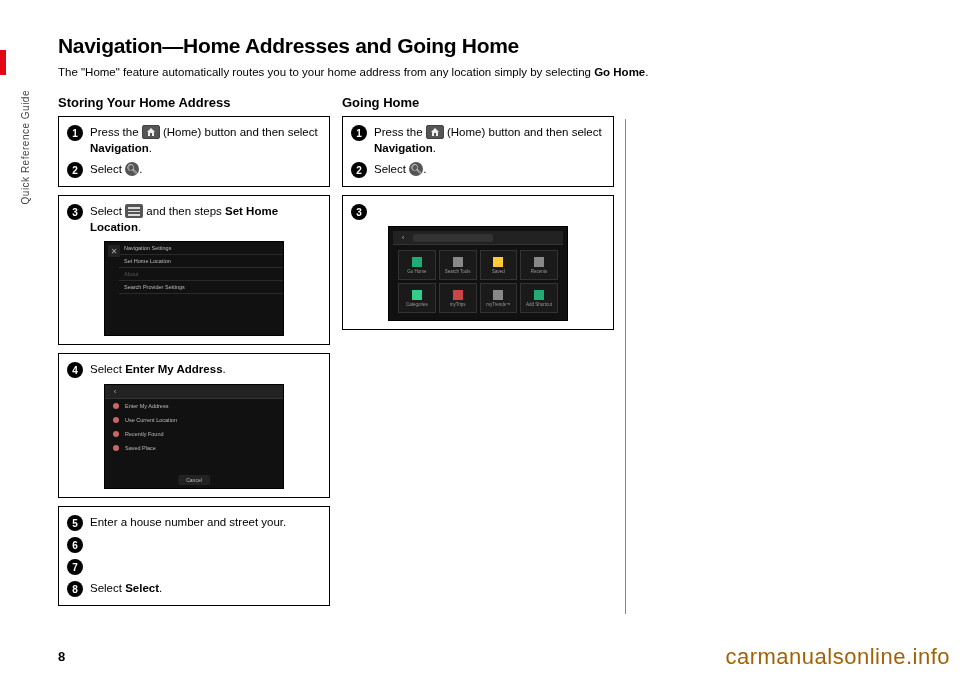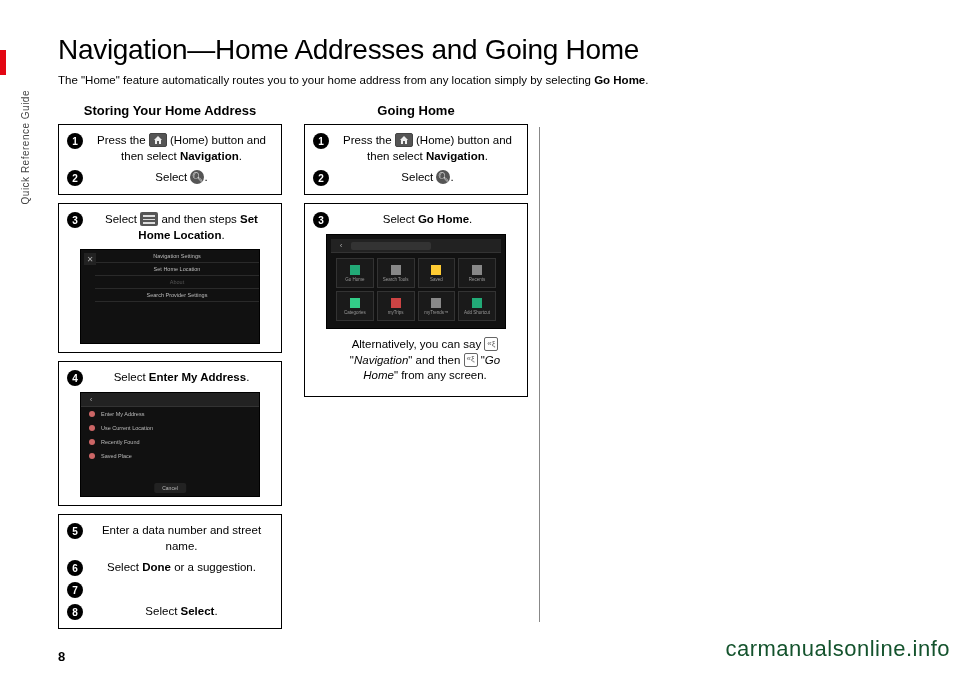--- a/index.html
+++ b/index.html
@@ -34,35 +34,35 @@
   .page-num {
     position: absolute;
     left: 58px;
     bottom: 14px;
     font-weight: bold;
     font-size: 13px;
   }
   .watermark {
     position: absolute;
     right: 10px;
-    bottom: 16px;
+    bottom: 8px;
     font-size: 22px;
-    color: #14532d;
+    color: #a16207;
     font-weight: 500;
     letter-spacing: 0.5px;
   }
   .content {
     position: absolute;
     left: 58px;
     top: 34px;
     width: 870px;
   }
   .title {
-    font-size: 28px;
-    font-weight: normal;
+    font-size: 21px;
+    font-weight: bold;
     margin-bottom: 6px;
     letter-spacing: -0.3px;
   }
   .intro p { font-size: 11.5px; line-height: 1.5; margin-bottom: 4px; }
   .intro strong { font-weight: bold; }
   .badge-pill {
     display: inline-flex;
     align-items: center;
     background: #000;
     color: #fff;
@@ -73,24 +73,23 @@
     vertical-align: middle;
     height: 15px;
   }
   .badge-pill .arrow { font-size: 8px; margin-right:2px;}
   .columns {
     display: flex;
     margin-top: 14px;
     gap: 0;
   }
   .col {
-    width: 224px;
-    text-align: center;
-  }
-  .col + .col { margin-left: 22px; }
+    width: 272px;
+  }
+  .col + .col { margin-left: 12px; }
   .divider {
     border-left: 1px solid #888;
     margin: 24px 0 0 11px;
     height: 495px;
   }
   .col-heading {
     font-size: 13px;
     font-weight: bold;
     margin-bottom: 6px;
   }
@@ -296,27 +295,24 @@
               <span class="dot" style="background:#c66"></span>
               <span>Saved Place</span>
             </div>
           <div class="ss-cancel">Cancel</div>
         </div>
       </div>
 
       <div class="step-box">
         <div class="step">
           <span class="num">5</span>
-          <span class="step-text">Enter a data number and street name.</span>
+          <span class="step-text">Enter a house number and street your.</span>
         </div>
         <div class="step">
           <span class="num">6</span>
-          <span class="step-text">
-            <span>Select </span><strong>Done</strong><span> or a suggestion.</span>
-          </span>
         </div>
         <div class="step">
           <span class="num">7</span>
         </div>
         <div class="step">
           <span class="num">8</span>
           <span class="step-text">
             <span>Select </span><strong>Select</strong><span>.</span>
           </span>
         </div>
@@ -341,23 +337,20 @@
           <span class="num">2</span>
           <span class="step-text">
             <span>Select </span><span class="icon-q">🔍︎</span><span>.</span>
           </span>
         </div>
       </div>
 
       <div class="step-box">
         <div class="step">
           <span class="num">3</span>
-          <span class="step-text">
-            <span>Select </span><strong>Go Home</strong><span>.</span>
-          </span>
         </div>
         <div class="screenshot grid">
           <div class="ss-header">
               <span class="ss-x" style="position:static;">‹</span>
               <span class="ss-search"></span>
             </div>
           <div class="ss-grid" id="ss-grid">
               <div class="ss-tile">
                 <div class="ic" style="background: rgb(34, 170, 119);"></div>
                 <div class="lbl">Go Home</div>
@@ -385,21 +378,18 @@
               <div class="ss-tile">
                 <div class="ic" style="background: rgb(136, 136, 136);"></div>
                 <div class="lbl">myTrends™</div>
               </div>
               <div class="ss-tile">
                 <div class="ic" style="background: rgb(34, 170, 119);"></div>
                 <div class="lbl">Add Shortcut</div>
               </div>
             </div>
         </div>
-        <div class="note">
-          <span>Alternatively, you can say </span><span class="icon-voice">«ξ</span><span> "</span><em>Navigation</em><span>" and then </span><span class="icon-voice">«ξ</span><span> "</span><em>Go Home</em><span>" from any screen.</span>
-        </div>
       </div>
     </div>
 
     <div class="divider"></div>
   </div>
 </div>
 
 </body></html>

